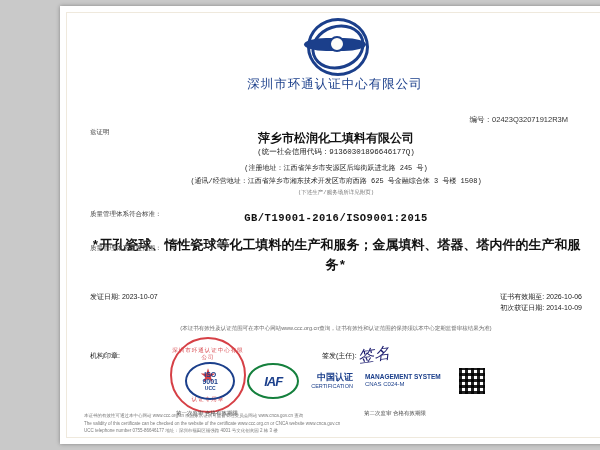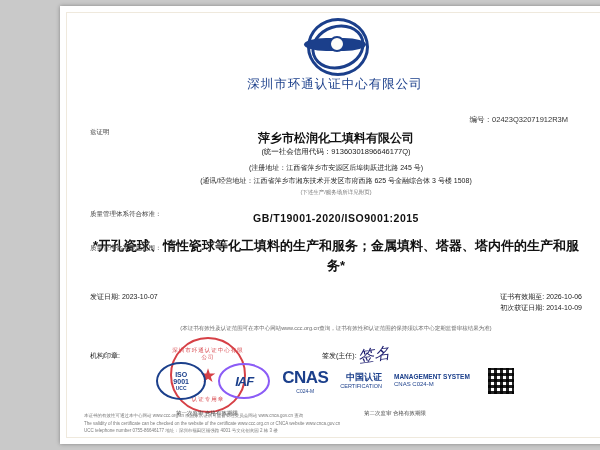--- a/index.html
+++ b/index.html
@@ -103,21 +103,21 @@
     left: 30px;
     right: 28px;
     top: 120px;
   }
   .row-label {
     position: absolute;
     font-size: 6.5px;
     color: #444;
     white-space: nowrap;
   }
-  .blk { text-align: center; }
+  .blk { text-align: center; font-family: Liberation Mono, monospace; }
   #company-name {
     font-size: 12px;
     font-weight: bold;
     color: #111;
     margin-top: 4px;
   }
   #credit-code {
     font-size: 7.5px;
     color: #222;
     margin-top: 0;
@@ -261,21 +261,21 @@
     font-size: 7px;
     font-weight: bold;
     display: flex;
     flex-direction: column;
     align-items: center;
     justify-content: center;
     line-height: 1.05;
   }
   .iaf-badge {
     width: 48px; height: 32px;
-    border: 2px solid #8b5cf6;
+    border: 2px solid #15803d;
     border-radius: 50%;
     color: #1b3f8b;
     font-size: 13px;
     font-weight: bold;
     font-style: italic;
     display: flex;
     align-items: center;
     justify-content: center;
     letter-spacing: -1px;
   }
@@ -347,21 +347,21 @@
   <div id="body-block">
     <div class="row-label" style="left:0; top:2px;">兹证明</div>
 
     <div class="blk" id="company-name">萍乡市松润化工填料有限公司</div>
     <div class="blk" id="credit-code">(统一社会信用代码：91360301896646177Q)</div>
     <div class="blk" id="reg-address">(注册地址：江西省萍乡市安源区后埠街跃进北路 245 号)</div>
     <div class="blk" id="reg-address2" style="font-size:7px;color:#222;margin-top:3px;">(通讯/经营地址：江西省萍乡市湘东技术开发区市府西路 625 号金融综合体 3 号楼 1508)</div>
     <div class="blk" id="note-small">(下述生产/服务场所详见附页)</div>
 
     <div class="row-label" style="left:0; top:84px;">质量管理体系符合标准：</div>
-    <div class="blk" id="standard">GB/T19001-2020/ISO9001:2015</div>
+    <div class="blk" id="standard">GB/T19001-2016/ISO9001:2015</div>
 
     <div class="row-label" style="left:0; top:118px;">质量管理体系覆盖范围：</div>
     <div class="blk" id="scope">*开孔瓷球、惰性瓷球等化工填料的生产和服务；金属填料、塔器、塔内件的生产和服务*</div>
 
     <div id="dates">
       <div id="issue-date">
         <span>发证日期:</span>
         <span>2023-10-07</span>
       </div>
       <div id="expiry-date">
@@ -395,24 +395,20 @@
     </div>
   </div>
 
   <div id="accred">
     <div class="iso-badge">
       <span>ISO</span>
       <span>9001</span>
       <span style="font-size:5px">UCC</span>
     </div>
     <div class="iaf-badge">IAF</div>
-    <div>
-      <div id="cnas">CNAS</div>
-      <div id="cnas-sub">C024-M</div>
-    </div>
     <div class="cn-mark">
       <div class="big">中国认证</div>
       <div>CERTIFICATION</div>
     </div>
     <div id="ms-text">
       <div>MANAGEMENT SYSTEM</div>
       <div class="sub">CNAS C024-M</div>
     </div>
     <div id="qr"></div>
   </div>

